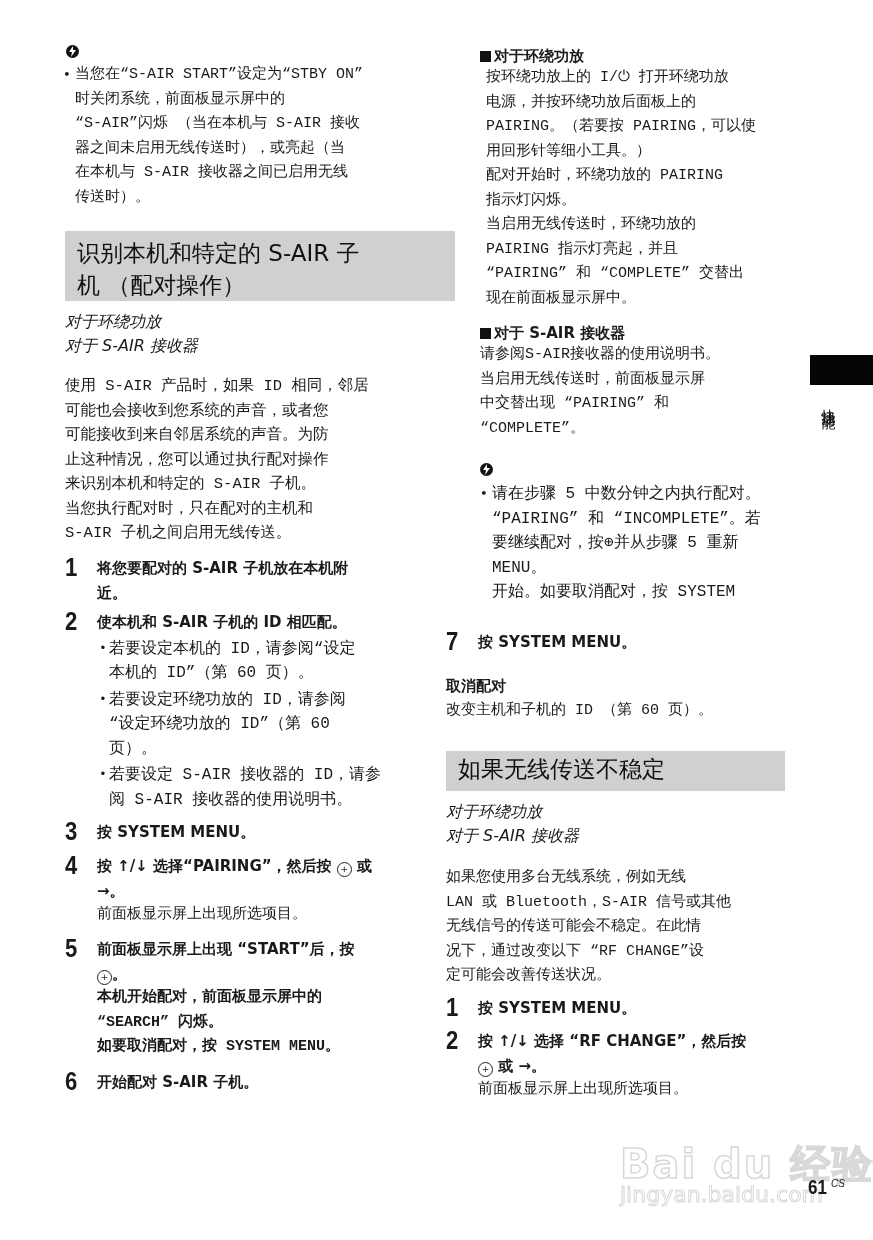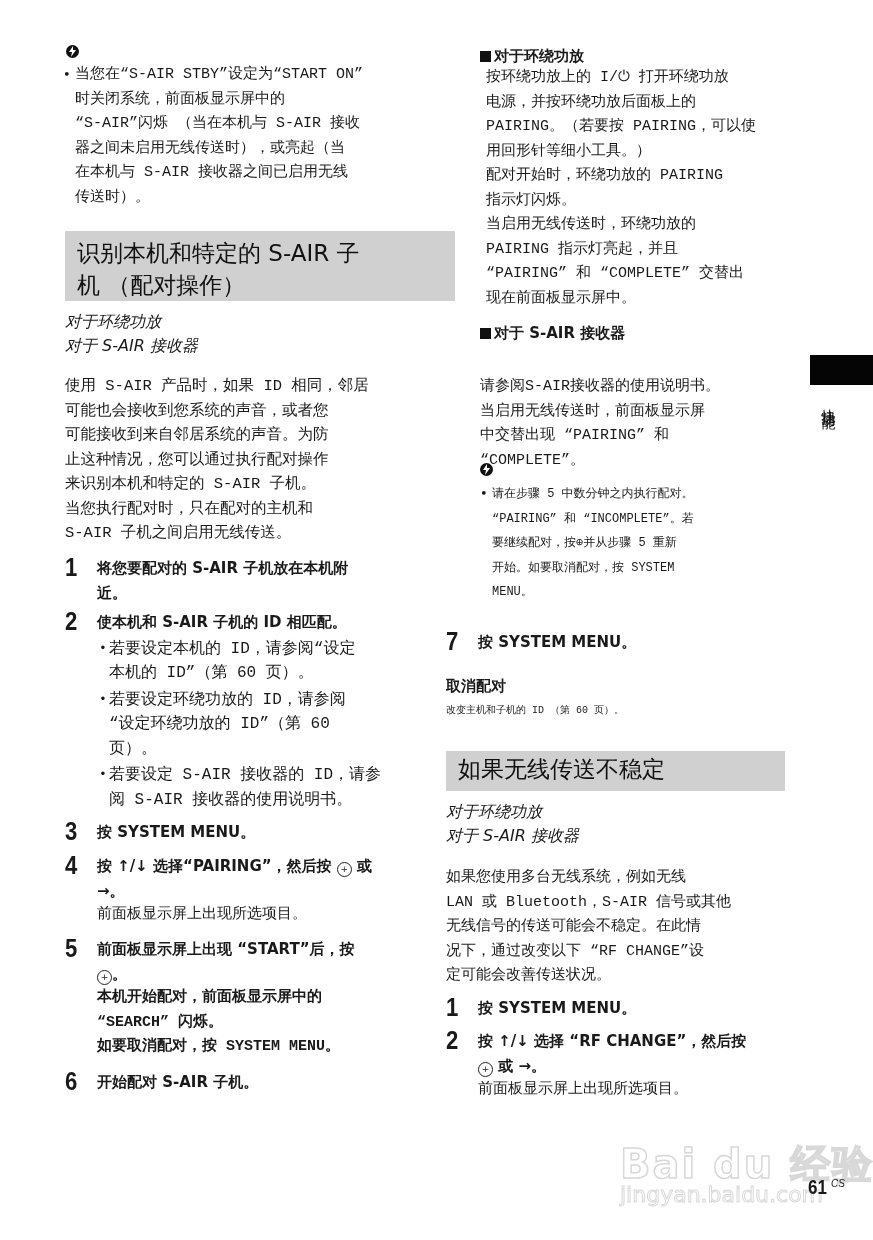--- a/index.html
+++ b/index.html
@@ -73,21 +73,21 @@
 
 <div class="note-icon" style="left:66px; top:45px;">
   <svg width="9" height="11" viewBox="0 0 9 11">
       <path d="M5 0 L1 6 L4 6 L3 11 L8 4 L5 4 Z" fill="#fff"></path>
     </svg>
 </div>
 
 <div class="bullet" style="left:63px; top:63px; width:350px;">
   <span class="dot">•</span>
   <div class="txt mono" style="font-size:15px;">
-    <div>当您在“S-AIR STBY”设定为“START ON”</div>
+    <div>当您在“S-AIR START”设定为“STBY ON”</div>
     <div>时关闭系统，前面板显示屏中的</div>
     <div>“S-AIR”闪烁 （当在本机与 S-AIR 接收</div>
     <div>器之间未启用无线传送时），或亮起（当</div>
     <div>在本机与 S-AIR 接收器之间已启用无线</div>
     <div>传送时）。</div>
   </div>
 </div>
 
 <div class="sec-head" style="left:65px; top:231px; width:390px; height:70px;">
   <div>识别本机和特定的 S-AIR 子</div>
@@ -194,52 +194,52 @@
   <div>指示灯闪烁。</div>
   <div>当启用无线传送时，环绕功放的</div>
   <div>PAIRING 指示灯亮起，并且</div>
   <div>“PAIRING” 和 “COMPLETE” 交替出</div>
   <div>现在前面板显示屏中。</div>
 </div>
 
 <div class="sq-head" style="left:480px; top:322px;">
   <span class="sq"></span><span>对于 S-AIR 接收器</span>
 </div>
-<div class="p mono" style="position:absolute; left:480px; top:343px; width:315px; font-size:15px;margin-top:32px;">
+<div class="p mono" style="position:absolute; left:480px; top:343px; width:315px; font-size:15px;">
   <div>请参阅S-AIR接收器的使用说明书。</div>
   <div>当启用无线传送时，前面板显示屏</div>
   <div>中交替出现 “PAIRING” 和</div>
   <div>“COMPLETE”。</div>
 </div>
 
 <div class="note-icon" style="left:480px; top:463px;">
   <svg width="9" height="11" viewBox="0 0 9 11">
       <path d="M5 0 L1 6 L4 6 L3 11 L8 4 L5 4 Z" fill="#fff"></path>
     </svg>
 </div>
 <div class="bullet" style="left:480px; top:482px; width:315px;">
   <span class="dot">•</span>
-  <div class="txt mono" style="font-size:12px;">
+  <div class="txt mono" style="font-size:16px;">
     <div>请在步骤 5 中数分钟之内执行配对。</div>
     <div>“PAIRING” 和 “INCOMPLETE”。若</div>
     <div>要继续配对，按⊕并从步骤 5 重新</div>
+    <div>MENU。</div>
     <div>开始。如要取消配对，按 SYSTEM</div>
-    <div>MENU。</div>
   </div>
 </div>
 
 <div class="step" style="left:446px; top:630px; width:345px;">
   <div class="step-num">7</div>
   <div class="step-title">
       <div>按 SYSTEM MENU。</div>
     </div>
 </div>
 
 <div class="bold-head" style="left:446px; top:675px;">取消配对</div>
-<div class="p mono" style="position:absolute; left:446px; top:699px; font-size:10px;">改变主机和子机的 ID （第 60 页）。</div>
+<div class="p mono" style="position:absolute; left:446px; top:699px; font-size:15px;">改变主机和子机的 ID （第 60 页）。</div>
 
 <div class="sec-head" style="left:446px; top:751px; width:339px; height:40px; padding-top:2px;">如果无线传送不稳定</div>
 
 <div class="ital" style="left:446px; top:800px;">
   <div>对于环绕功放</div>
   <div>对于 S-AIR 接收器</div>
 </div>
 
 <div class="p mono" style="position:absolute; left:446px; top:866px; width:345px; font-size:15px;">
   <div>如果您使用多台无线系统，例如无线</div>

